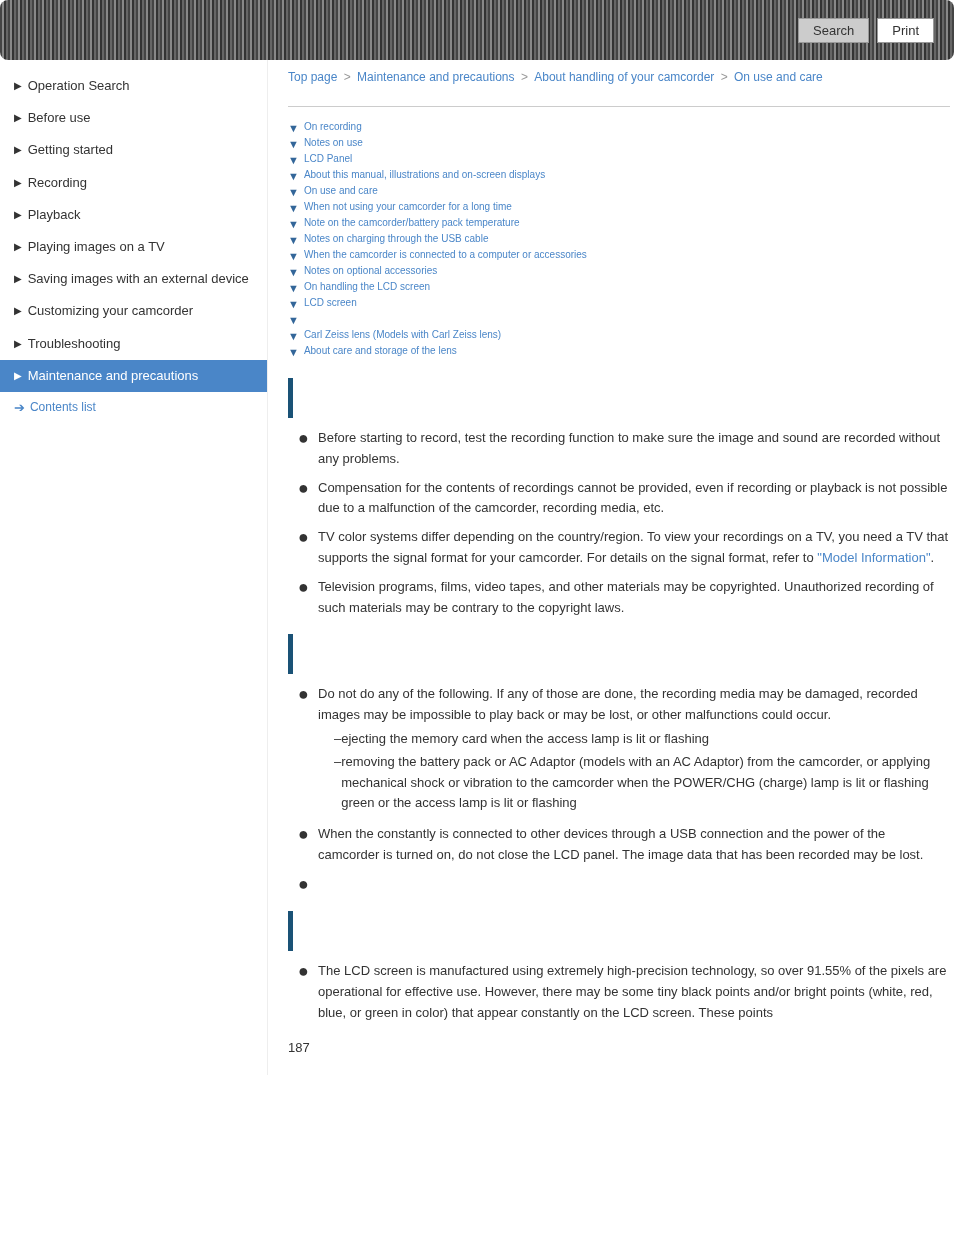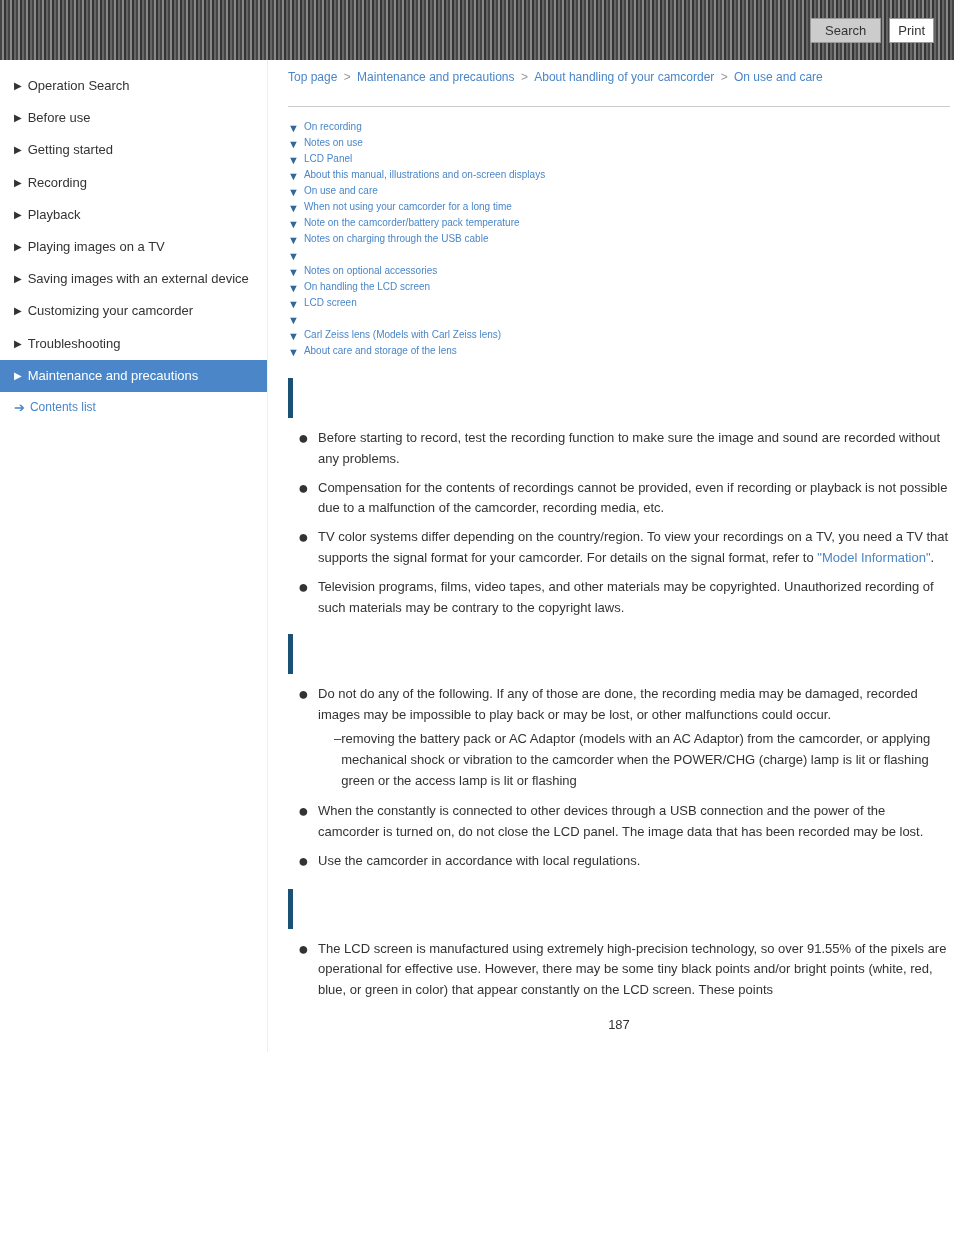--- a/index.html
+++ b/index.html
@@ -13,33 +13,34 @@
         #888 2px, #888 4px,
         #333 4px, #333 6px,
         #666 6px, #666 8px
       );
       height: 60px;
       display: flex;
       align-items: center;
       justify-content: flex-end;
       padding-right: 20px;
       gap: 8px;
+      border-radius: 8px;
     }
     .header-search-btn {
       background: #ccc;
       border: 1px solid #999;
       padding: 4px 14px;
       font-size: 13px;
       color: #333;
       cursor: pointer;
     }
     .header-print-btn {
       background: #fff;
       border: 1px solid #999;
-      padding: 4px 8px;
+      padding: 4px 14px;
       font-size: 13px;
       color: #333;
       cursor: pointer;
     }
 
     
     .layout {
       display: flex;
       width: 100%;
     }
@@ -174,21 +175,20 @@
       font-size: 13px;
       line-height: 1.6;
       margin-bottom: 2px;
     }
     .sub-list li::before {
       content: "– ";
     }
     .link-text { color: #4a86c8; text-decoration: none; cursor: pointer; }
 
     .page-number {
-      text-align: center;
       font-size: 13px;
       color: #333;
       margin-top: 16px;
     }
   </style>
 </head>
 <body>
 
 <div class="header">
   <button class="header-search-btn">Search</button>
@@ -288,20 +288,21 @@
         <li>
           <span class="toc-arrow">▼</span>
           <a class="toc-link">Note on the camcorder/battery pack temperature</a>
         </li>
         <li>
           <span class="toc-arrow">▼</span>
           <a class="toc-link">Notes on charging through the USB cable</a>
         </li>
         <li>
           <span class="toc-arrow">▼</span>
+          <a class="toc-link">When the camcorder is connected to a computer or accessories</a>
         </li>
         <li>
           <span class="toc-arrow">▼</span>
           <a class="toc-link">Notes on optional accessories</a>
         </li>
         <li>
           <span class="toc-arrow">▼</span>
           <a class="toc-link">On handling the LCD screen</a>
         </li>
         <li>
@@ -345,31 +346,31 @@
 
     <div class="section-heading-wrapper">
       <div class="section-bar"></div>
     </div>
     <ul class="bullet-list">
       <li>
         <span class="bullet-dot">●</span>
         <div>
           <span>Do not do any of the following. If any of those are done, the recording media may be damaged, recorded images may be impossible to play back or may be lost, or other malfunctions could occur.</span>
           <ul class="sub-list">
+            <li>ejecting the memory card when the access lamp is lit or flashing</li>
             <li>removing the battery pack or AC Adaptor (models with an AC Adaptor) from the camcorder, or applying mechanical shock or vibration to the camcorder when the POWER/CHG (charge) lamp is lit or flashing green or the access lamp is lit or flashing</li>
           </ul>
         </div>
       </li>
       <li>
         <span class="bullet-dot">●</span>
         <span>When the constantly is connected to other devices through a USB connection and the power of the camcorder is turned on, do not close the LCD panel. The image data that has been recorded may be lost.</span>
       </li>
       <li>
         <span class="bullet-dot">●</span>
-        <span>Use the camcorder in accordance with local regulations.</span>
       </li>
     </ul>
 
     <div class="section-heading-wrapper">
       <div class="section-bar"></div>
     </div>
     <ul class="bullet-list">
       <li>
         <span class="bullet-dot">●</span>
         <span>The LCD screen is manufactured using extremely high-precision technology, so over 91.55% of the pixels are operational for effective use. However, there may be some tiny black points and/or bright points (white, red, blue, or green in color) that appear constantly on the LCD screen. These points</span>

